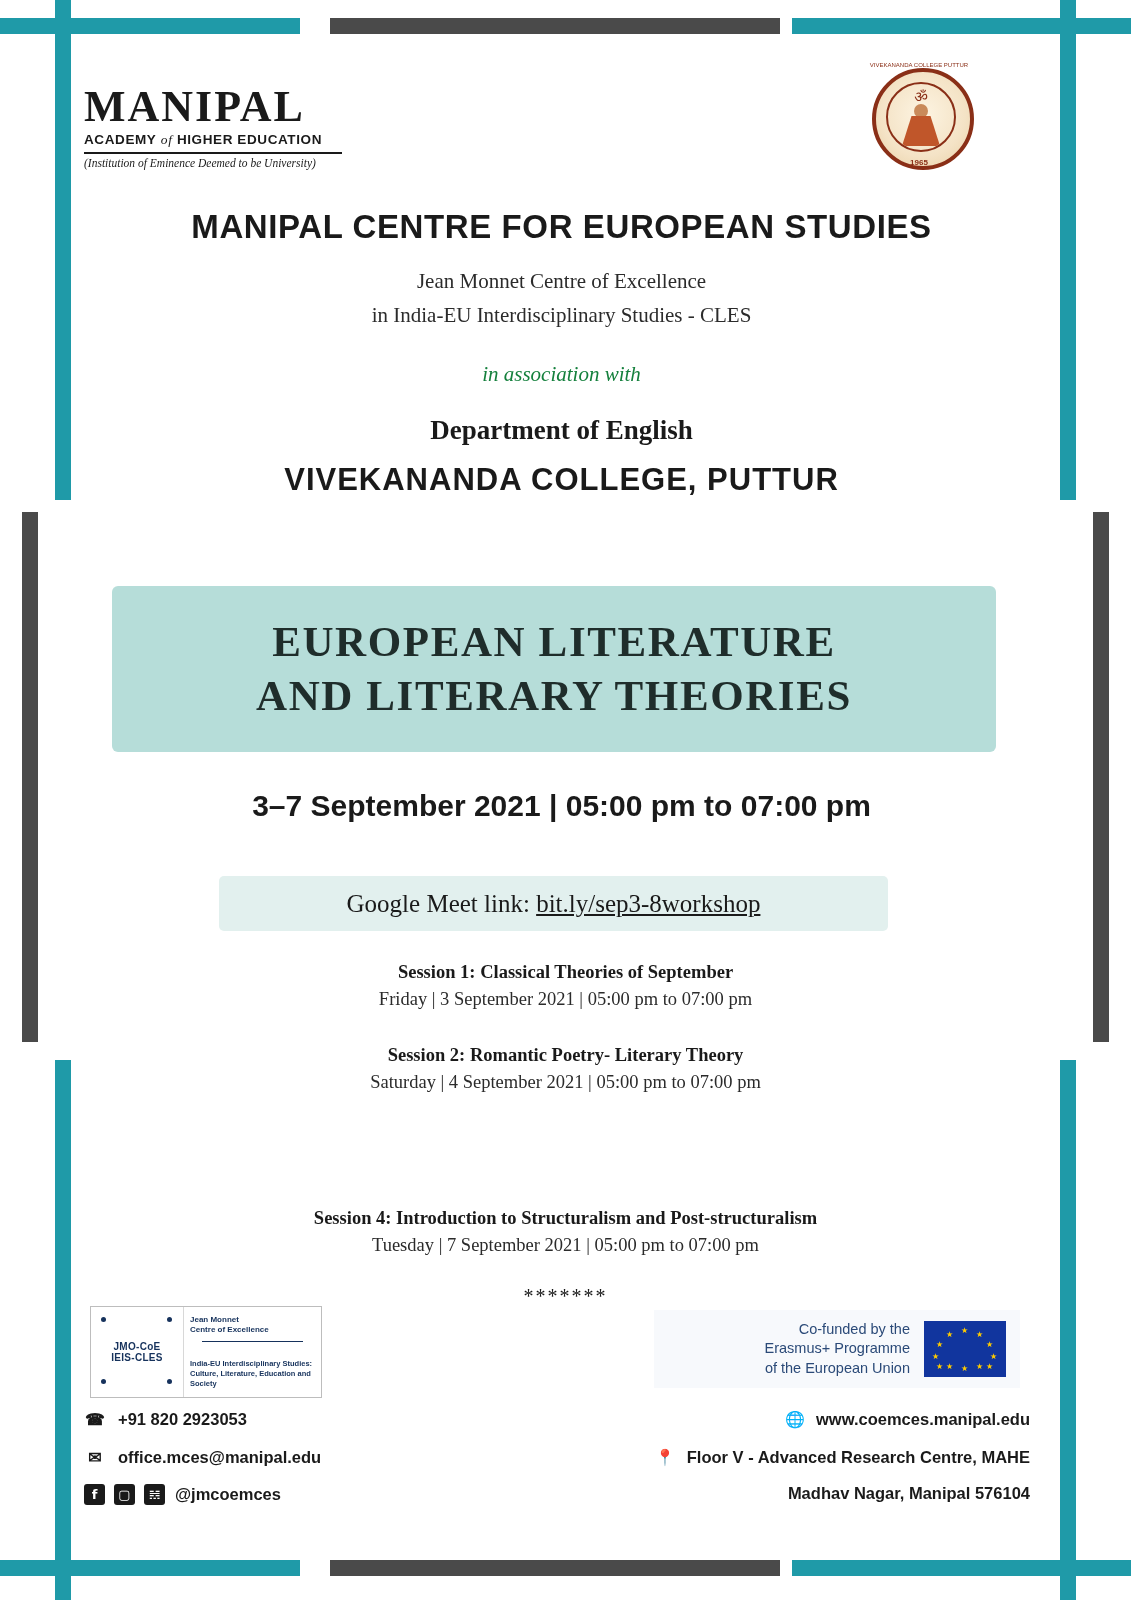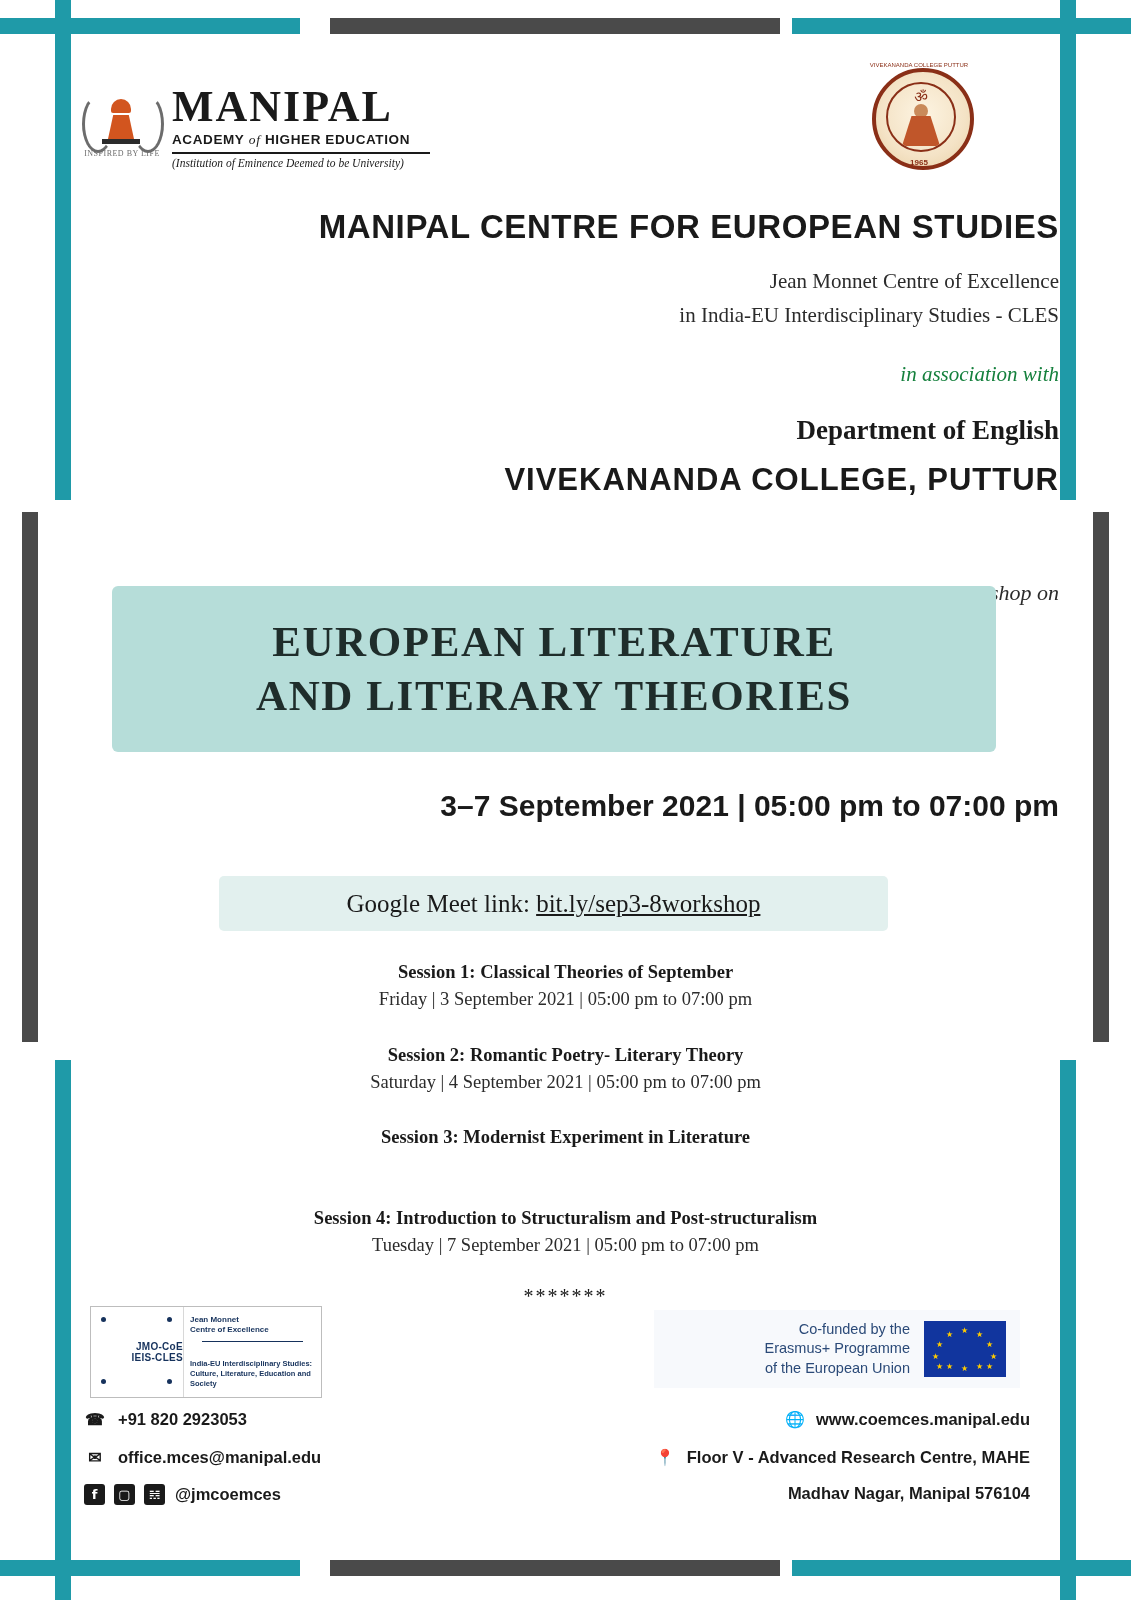--- a/index.html
+++ b/index.html
@@ -140,21 +140,21 @@
   .viveka-year {
     position: absolute; left: 0; right: 0; bottom: 13px;
     text-align: center; font-size: 8px; color: #8a2f17; font-weight: bold;
   }
   .viveka-top-text {
     position: absolute; left: 0; right: 0; top: 0px;
     text-align: center; font-size: 6px; color: #8a2f17;
   }
 
   
-  .center { position: absolute; left: 88px; width: 971px; text-align: right; }
+  .center { position: absolute; left: 76px; width: 971px; text-align: center; }
 
   .mces-title {
     top: 208px;
     font-family: "Liberation Sans", sans-serif;
     font-size: 33px; font-weight: bold;
     letter-spacing: 0.6px;
     color: #1a1a1a;
   }
   .jm-line1 { top: 269px; font-family: "Liberation Serif", serif; font-size: 21px; color: #2b2b2b; }
   .jm-line2 { top: 303px; font-family: "Liberation Serif", serif; font-size: 21px; color: #2b2b2b; }
@@ -228,21 +228,21 @@
   .jm-logo {
     position: absolute; left: 90px; top: 1306px;
     width: 230px; height: 90px;
     border: 1px solid #bdbdbd;
     background: #fff;
     display: flex;
   }
   .jm-left {
     width: 92px; border-right: 1px solid #d8d8d8;
     position: relative;
-    display: flex; align-items: flex-end; justify-content: center;
+    display: flex; align-items: center; justify-content: center;
     flex-direction: column;
   }
   .jm-left .t1, .jm-left .t2 {
     font-size: 10px; font-weight: bold; color: #16325c; letter-spacing: 0.3px;
   }
   .jm-dot { position: absolute; width: 5px; height: 5px; border-radius: 50%; background: #16325c; }
   .jm-d1 { left: 10px; top: 10px; }
   .jm-d2 { left: 76px; top: 10px; }
   .jm-d3 { left: 10px; top: 72px; }
   .jm-d4 { left: 76px; top: 72px; }
@@ -314,29 +314,20 @@
 <div class="bar bar-bot-mid"></div>
 <div class="bar bar-bot-right"></div>
 <div class="bar bar-left-top"></div>
 <div class="bar bar-left-mid"></div>
 <div class="bar bar-left-bottom"></div>
 <div class="bar bar-right-top"></div>
 <div class="bar bar-right-mid"></div>
 <div class="bar bar-right-bottom"></div>
 
 <div class="manipal-logo">
-  <div class="manipal-crest">
-    <div class="crest-wreath-l"></div>
-    <div class="crest-wreath-r"></div>
-    <div class="crest-circle"></div>
-    <div class="crest-fig"></div>
-    <div class="crest-body"></div>
-    <div class="crest-base"></div>
-    <div class="crest-tagline">INSPIRED BY LIFE</div>
-  </div>
   <div class="manipal-word">
     <div class="manipal-name">MANIPAL</div>
     <div class="manipal-sub">
       <b>ACADEMY</b>
       <i>of</i>
       <b>HIGHER EDUCATION</b>
     </div>
     <div class="manipal-rule"></div>
     <div class="manipal-note">(Institution of Eminence Deemed to be University)</div>
   </div>
@@ -376,21 +367,20 @@
 
 <div class="session s1">
   <div class="s-title">Session 1: Classical Theories of September</div>
   <div class="s-meta">Friday  |  3 September 2021 | 05:00 pm to 07:00 pm</div>
 </div>
 <div class="session s2">
   <div class="s-title">Session 2: Romantic Poetry- Literary Theory</div>
   <div class="s-meta">Saturday  |  4 September 2021 | 05:00 pm to 07:00 pm</div>
 </div>
 <div class="session s3">
-  <div class="s-title">Session 3: Modernist Experiment in Literature</div>
 </div>
 <div class="session s4">
   <div class="s-title">Session 4: Introduction to Structuralism and Post-structuralism</div>
   <div class="s-meta">Tuesday  |  7 September 2021 | 05:00 pm to 07:00 pm</div>
 </div>
 
 <div class="stars">*******</div>
 
 <div class="jm-logo">
   <div class="jm-left">

